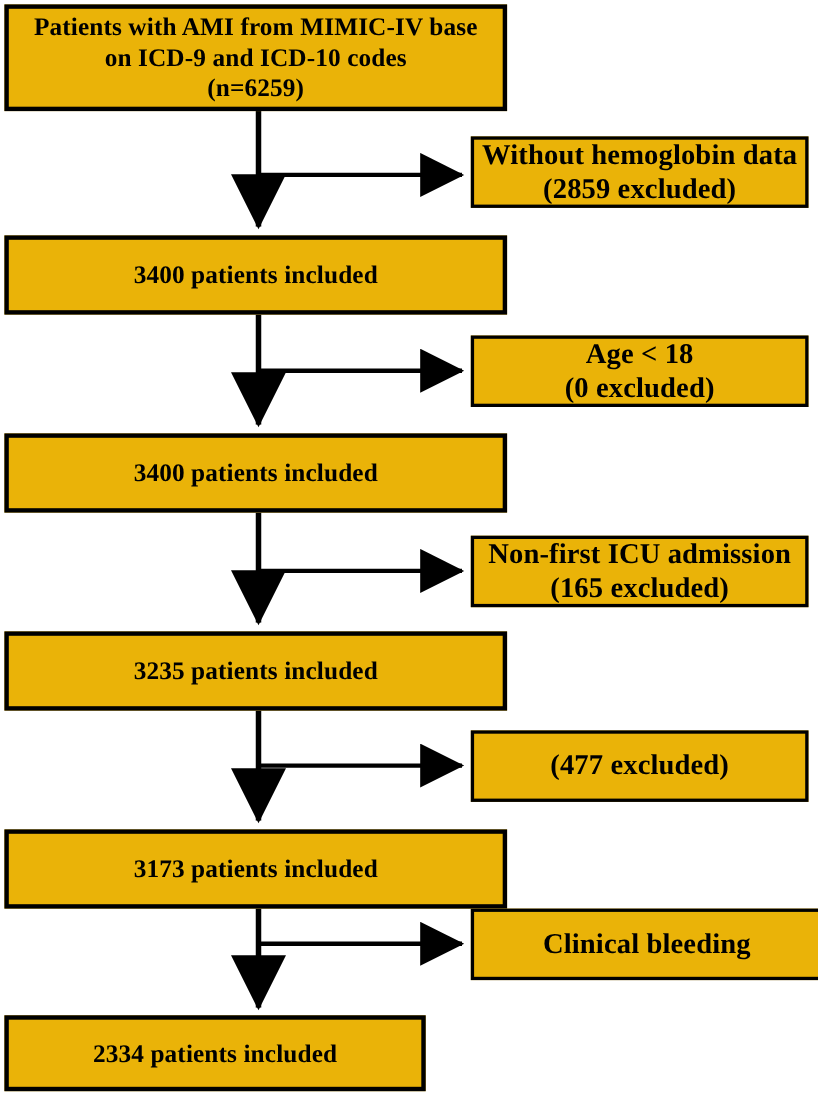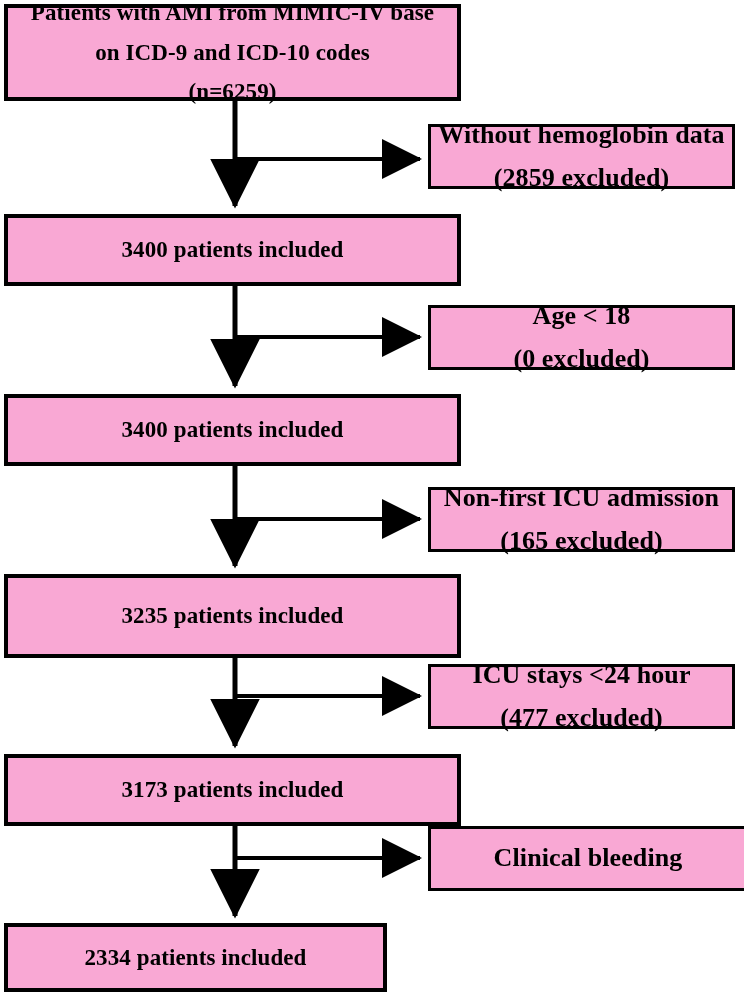--- a/index.html
+++ b/index.html
@@ -24,30 +24,29 @@
     left: 0;
     top: 0;
     width: 744px;
     height: 997px;
     pointer-events: none;
   }
   .node {
     position: absolute;
     box-sizing: border-box;
     border: 4px solid #000000;
-    background: #f9a8d4;
+    background: #eab308;
     display: flex;
     flex-direction: column;
     align-items: center;
     justify-content: center;
     text-align: center;
     font-weight: bold;
     line-height: 1.19;
     letter-spacing: 0.1px;
-    gap: 12px;
   }
   .node.main {
     font-size: 23px;
   }
   .node.excl {
     font-size: 26px;
     border-width: 3px;
   }
   .node .line {
     display: block;
@@ -108,26 +107,25 @@
 
   <div class="node main" style="left:4px; top:394px; width:457px; height:72px;">
     <span class="line">3400 patients included</span>
   </div>
 
   <div class="node excl" style="left:428px; top:487px; width:307px; height:65px;">
     <span class="line">Non-first ICU admission</span>
     <span class="line">(165 excluded)</span>
   </div>
 
-  <div class="node main" style="left:4px; top:574px; width:457px; height:84px;">
+  <div class="node main" style="left:4px; top:574px; width:457px; height:72px;">
     <span class="line">3235 patients included</span>
   </div>
 
   <div class="node excl" style="left:428px; top:664px; width:307px; height:65px;">
-    <span class="line">ICU stays &lt;24 hour</span>
     <span class="line">(477 excluded)</span>
   </div>
 
   <div class="node main" style="left:4px; top:754px; width:457px; height:72px;">
     <span class="line">3173 patients included</span>
   </div>
 
   <div class="node excl" style="left:428px; top:826px; width:320px; height:65px;">
     <span class="line">Clinical bleeding</span>
   </div>

